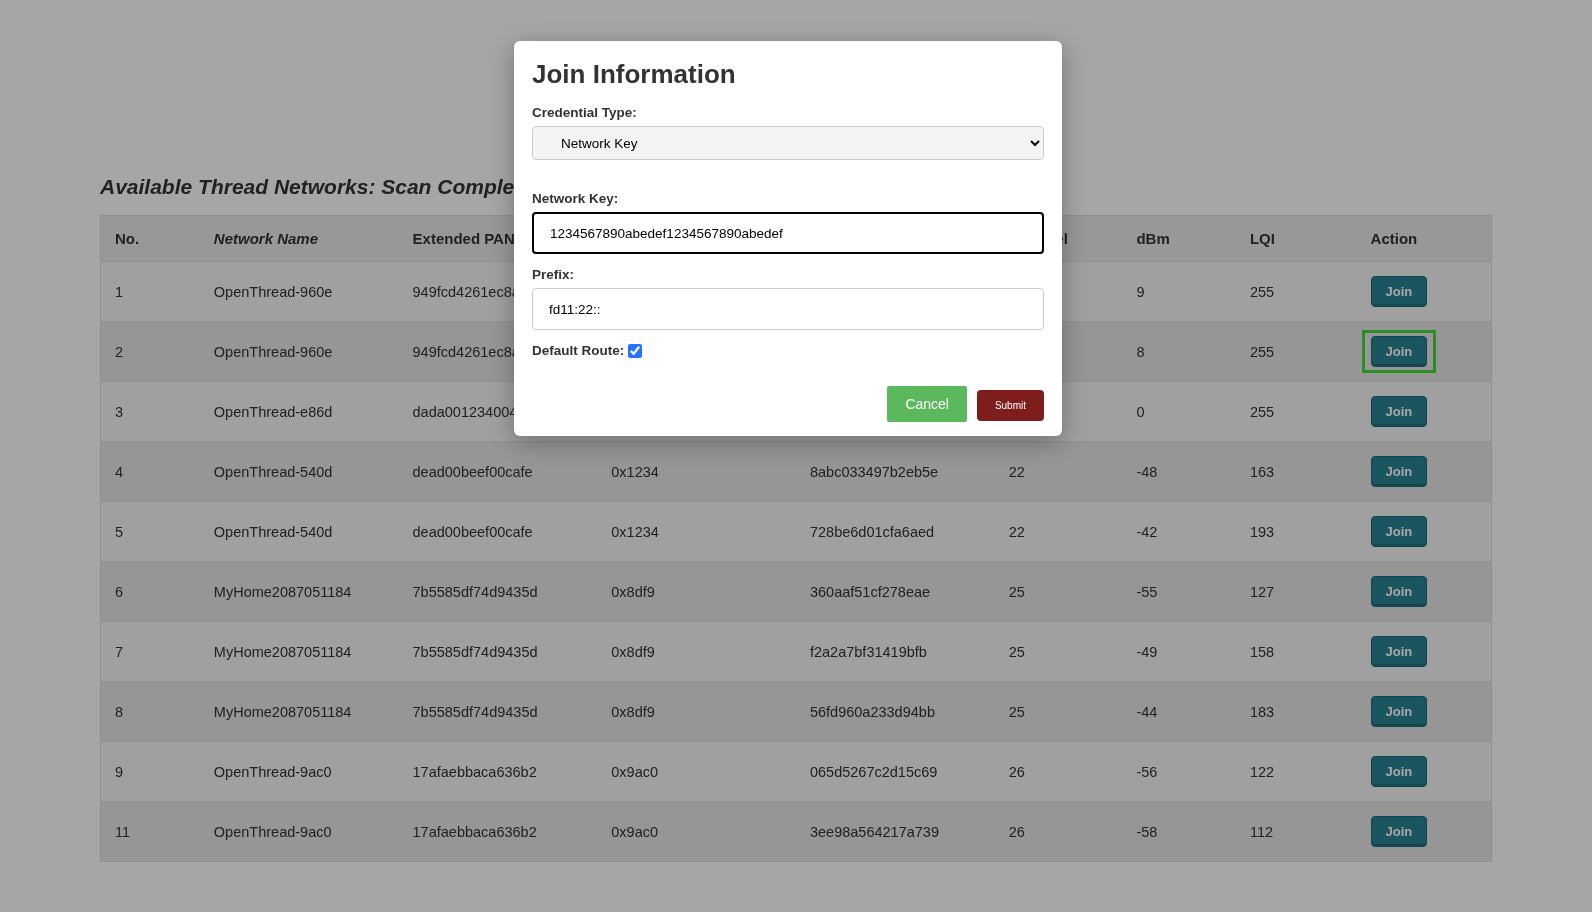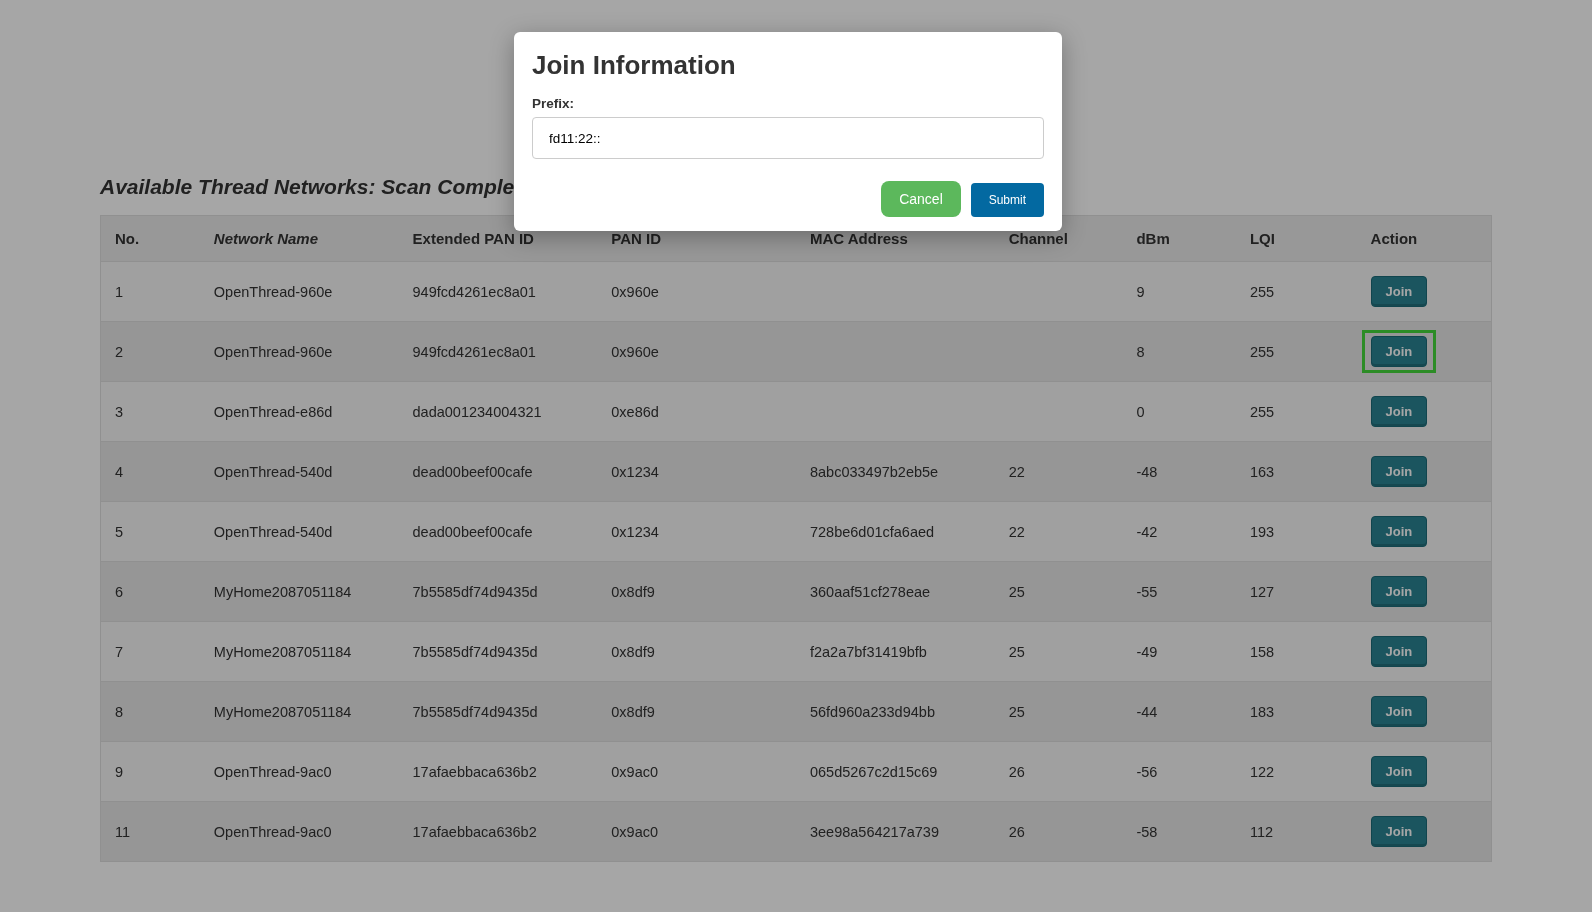--- a/index.html
+++ b/index.html
@@ -70,21 +70,21 @@
 }
 .overlay {
   position: absolute;
   inset: 0;
   background: rgba(0,0,0,0.35);
   z-index: 10;
 }
 .modal {
   position: absolute;
   left: 514px;
-  top: 32px;
+  top: 41px;
   width: 548px;
   background: #fff;
   border-radius: 6px;
   z-index: 20;
   box-shadow: 0 6px 24px rgba(0,0,0,0.3);
   padding: 18px 18px 14px 18px;
 }
 .modal h2 {
   font-size: 26px;
   font-weight: 600;
@@ -125,33 +125,33 @@
   vertical-align: middle;
 }
 .modal-footer {
   text-align: right;
   padding-top: 10px;
 }
 .btn-cancel {
   background: #5cb85c;
   color: #fff;
   border: none;
-  border-radius: 8px;
+  border-radius: 2px;
   padding: 10px 18px;
   font-size: 14px;
   cursor: pointer;
   margin-right: 6px;
 }
 .btn-submit {
-  background: #0369a1;
+  background: #7f1d1d;
   color: #fff;
   border: none;
   border-radius: 4px;
   padding: 10px 18px;
-  font-size: 12px;
+  font-size: 10px;
   cursor: pointer;
 }
 .col-no { width: 7%; }
 .col-net { width: 14%; font-style: italic; }
 .col-ext { width: 14%; }
 .col-pan { width: 14%; }
 .col-mac { width: 14%; }
 .col-chan { width: 9%; }
 .col-dbm { width: 8%; }
 .col-lqi { width: 8.5%; }
@@ -288,21 +288,35 @@
           <td><button class="btn-join">Join</button></td>
         </tr>
       </tbody>
   </table>
 
 </div>
 
 <div class="overlay"></div>
 <div class="modal">
   <h2>Join Information</h2>
+  <div class="group">
+    <label>Credential Type:</label>
+    <select>
+      <option>Network Key</option>
+    </select>
+  </div>
+  <div class="group" style="margin-top:30px;">
+    <label>Network Key:</label>
+    <input type="text" class="focus" value="1234567890abedef1234567890abedef" style="">
+  </div>
   <div class="group" style="margin-top:4px;">
     <label>Prefix:</label>
     <input type="text" value="fd11:22::" style="">
   </div>
+  <div class="group" style="margin-top:4px;">
+    <label>Default Route:</label>
+    <input type="checkbox" checked="" style="">
+  </div>
   <div class="modal-footer">
     <button class="btn-cancel">Cancel</button>
     <button class="btn-submit">Submit</button>
   </div>
 </div>
 
 </body></html>

